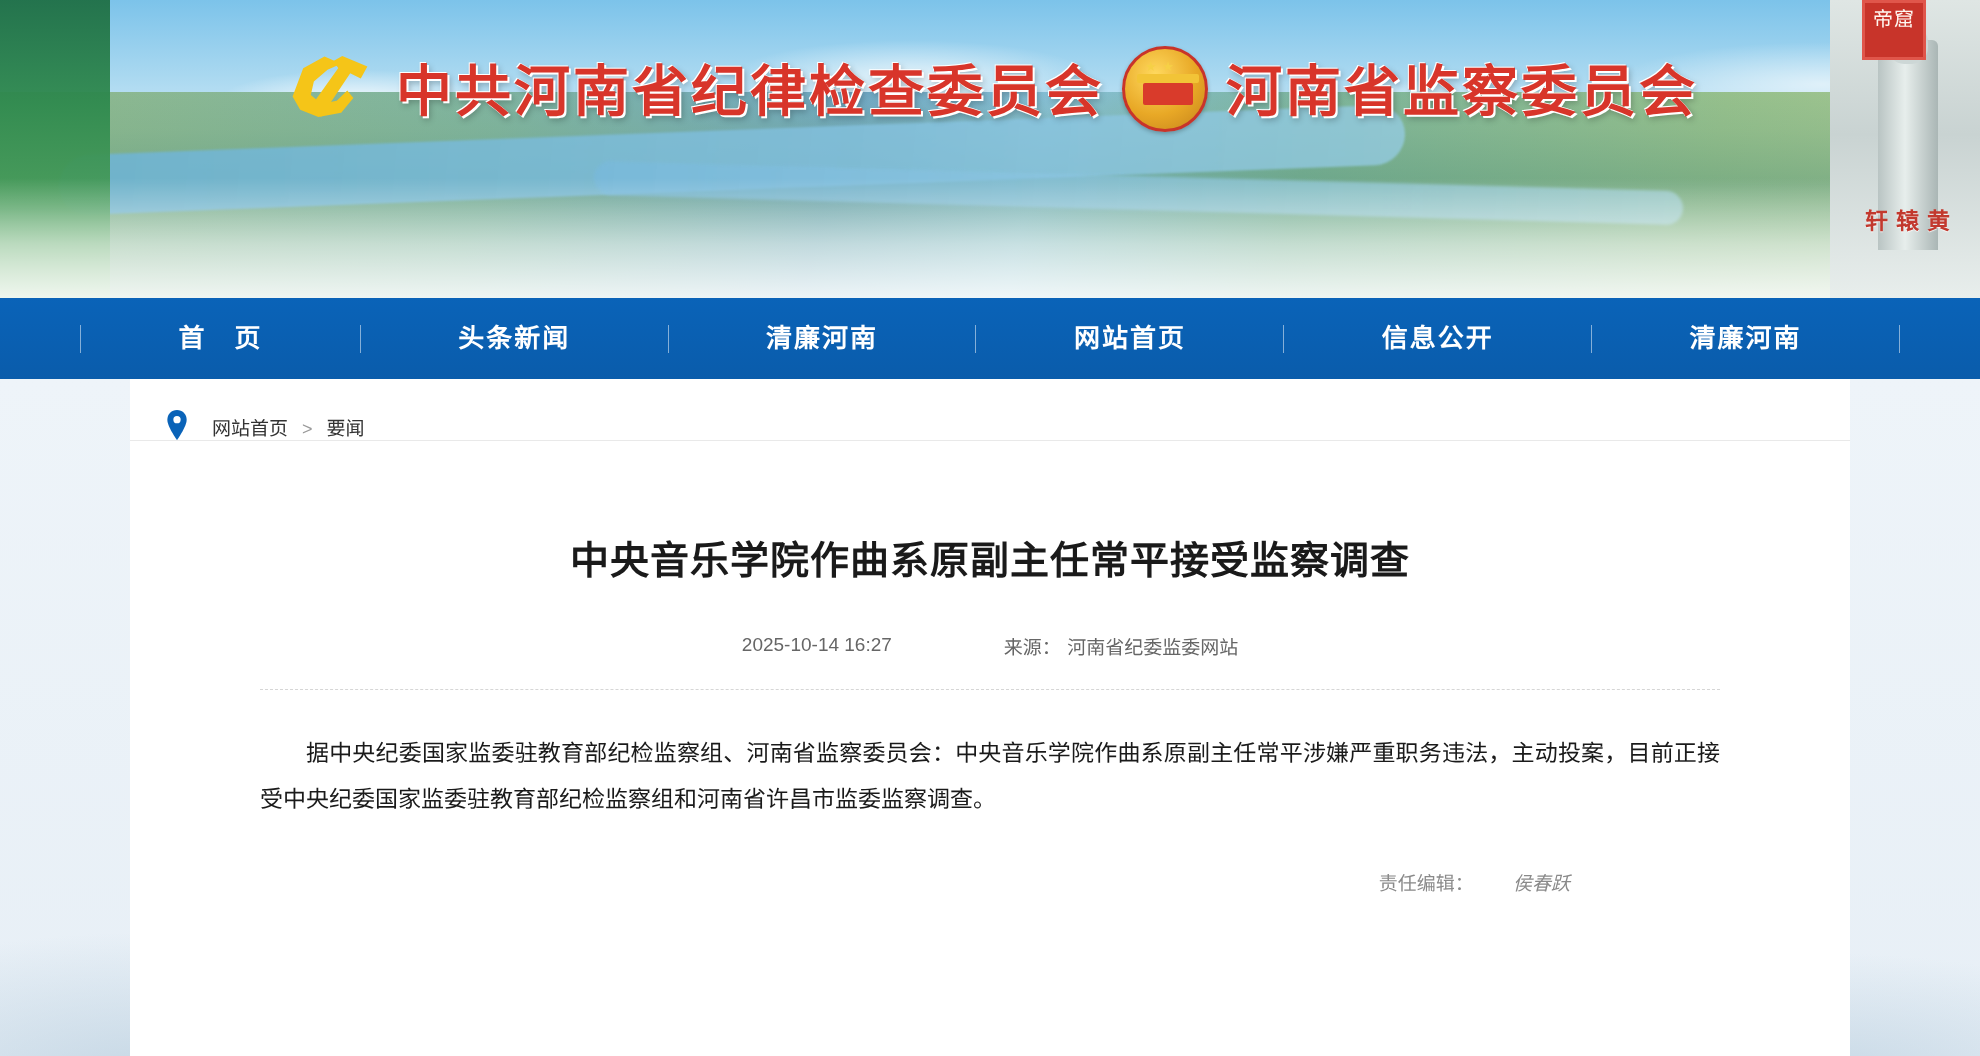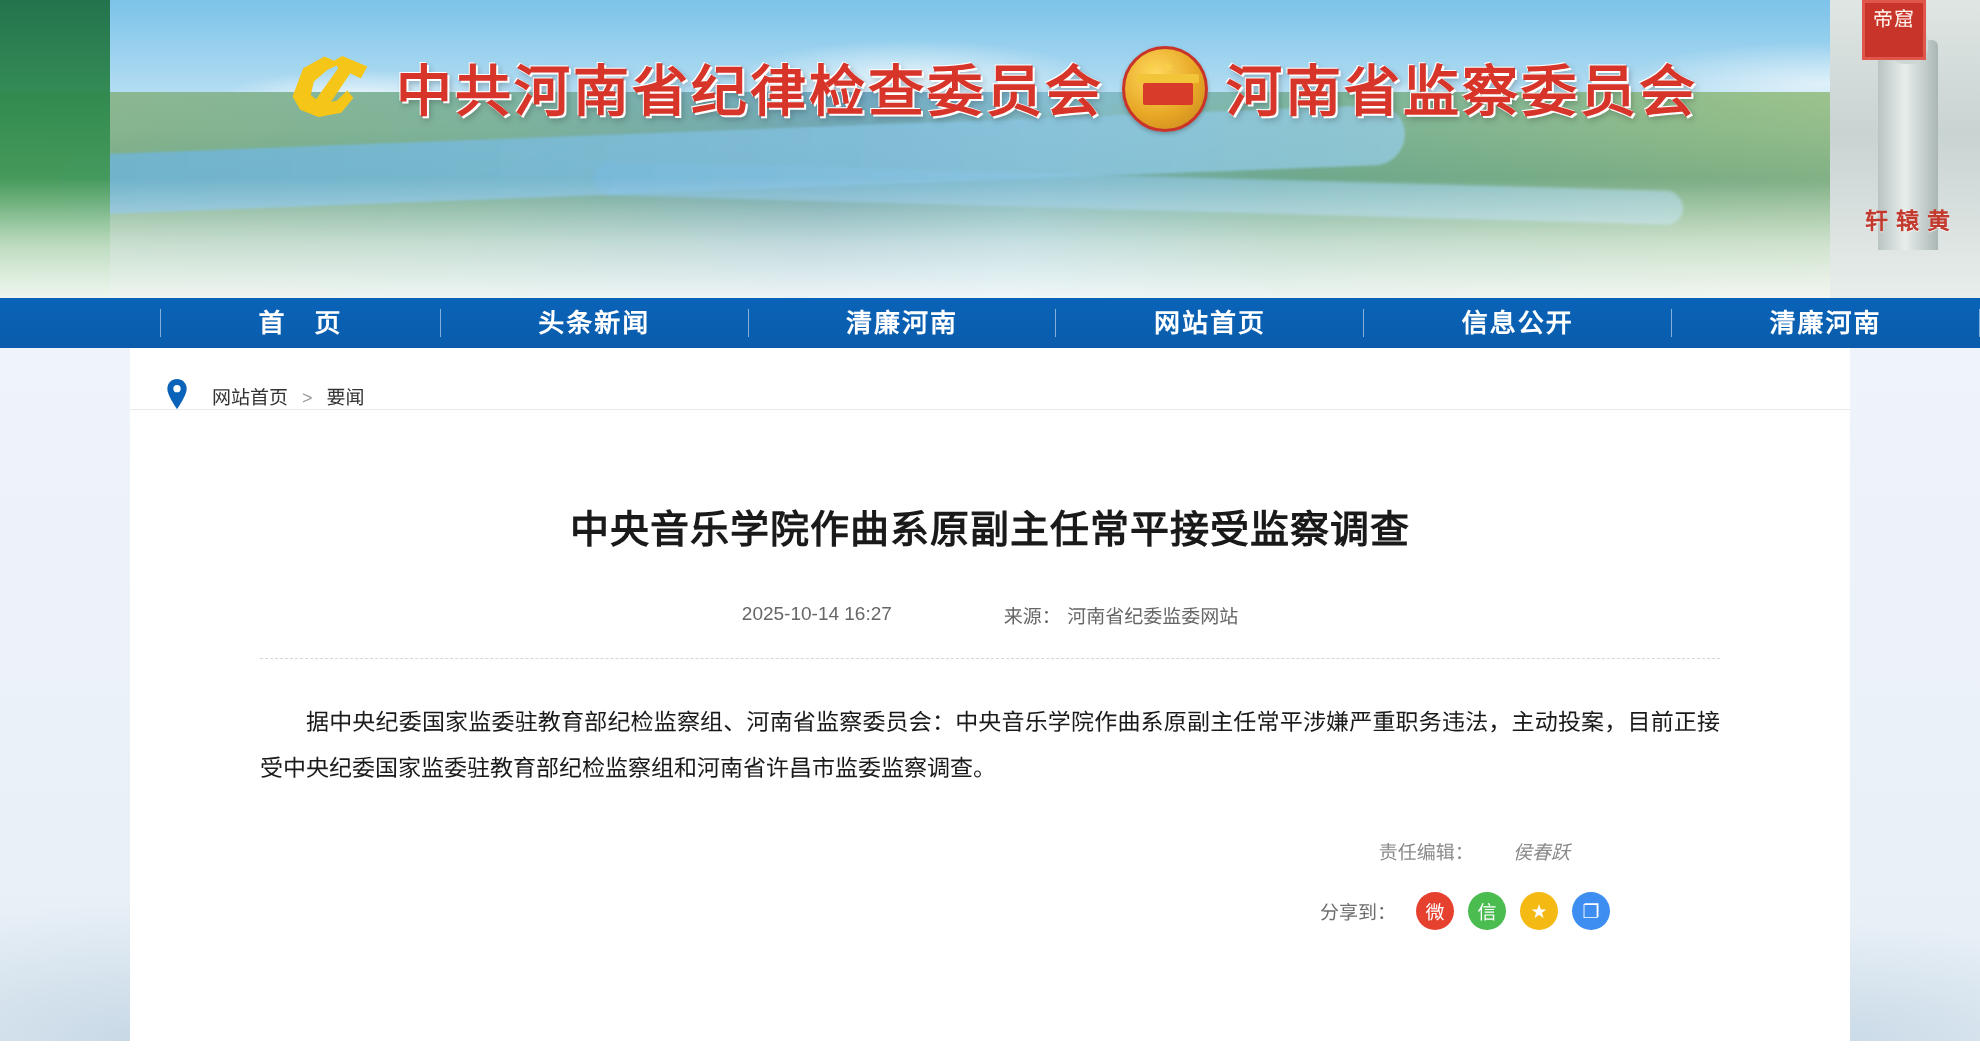--- a/index.html
+++ b/index.html
@@ -142,25 +142,25 @@
     text-shadow:
       2px 2px 0 #ffffff,
       -1px -1px 0 #ffffff,
       3px 4px 6px rgba(0,0,0,.25);
     white-space: nowrap;
   }
 
   
   .nav {
     width: 100%;
-    height: 50px;
+    height: 81px;
     background: linear-gradient(180deg, #0a63b8 0%, #0a5cab 100%);
     display: flex;
     align-items: center;
-    justify-content: flex-end;
+    justify-content: center;
   }
   .nav-inner {
     width: 1820px;
     height: 100%;
     display: flex;
     align-items: center;
     justify-content: space-between;
   }
   .nav-sep {
     width: 1px;
@@ -362,23 +362,16 @@
 
       <div class="meta-divider"></div>
 
       <p class="article-body">据中央纪委国家监委驻教育部纪检监察组、河南省监察委员会：中央音乐学院作曲系原副主任常平涉嫌严重职务违法，主动投案，目前正接受中央纪委国家监委驻教育部纪检监察组和河南省许昌市监委监察调查。</p>
 
       <div class="editor-line">
         <span>责任编辑：</span>
         <span class="editor-name">侯春跃</span>
       </div>
 
-      <div class="share-row">
-        <span class="share-label">分享到：</span>
-        <span class="share-btn sb-weibo">微</span>
-        <span class="share-btn sb-wechat">信</span>
-        <span class="share-btn sb-qzone">★</span>
-        <span class="share-btn sb-more">❐</span>
-      </div>
     </div>
 
   </div>
 </div>
 
 </body></html>

